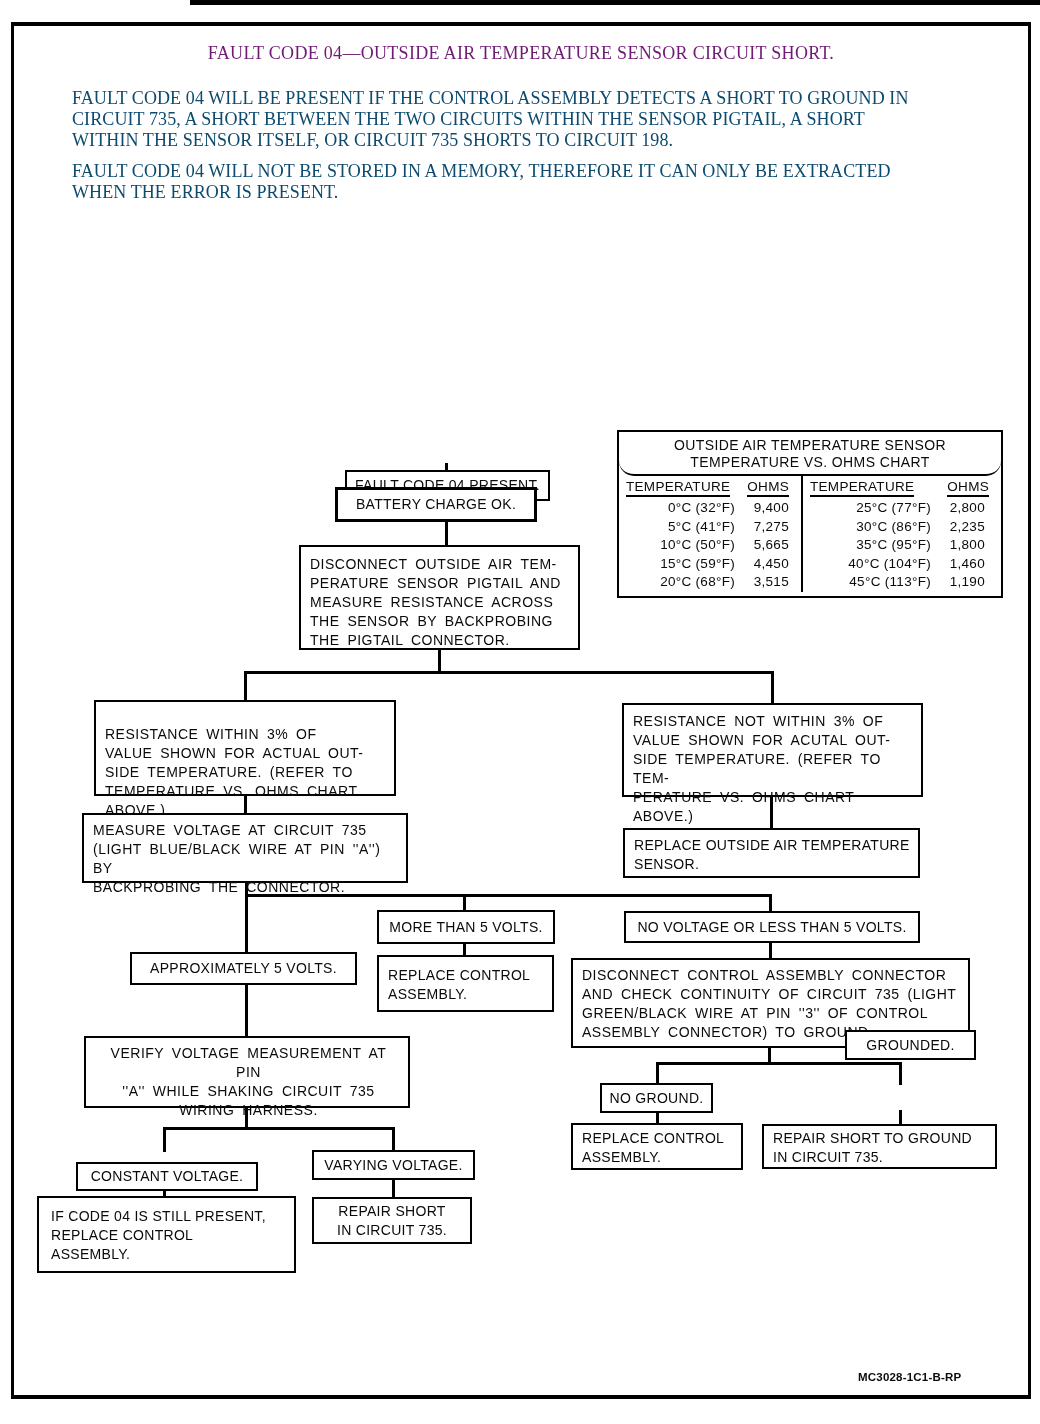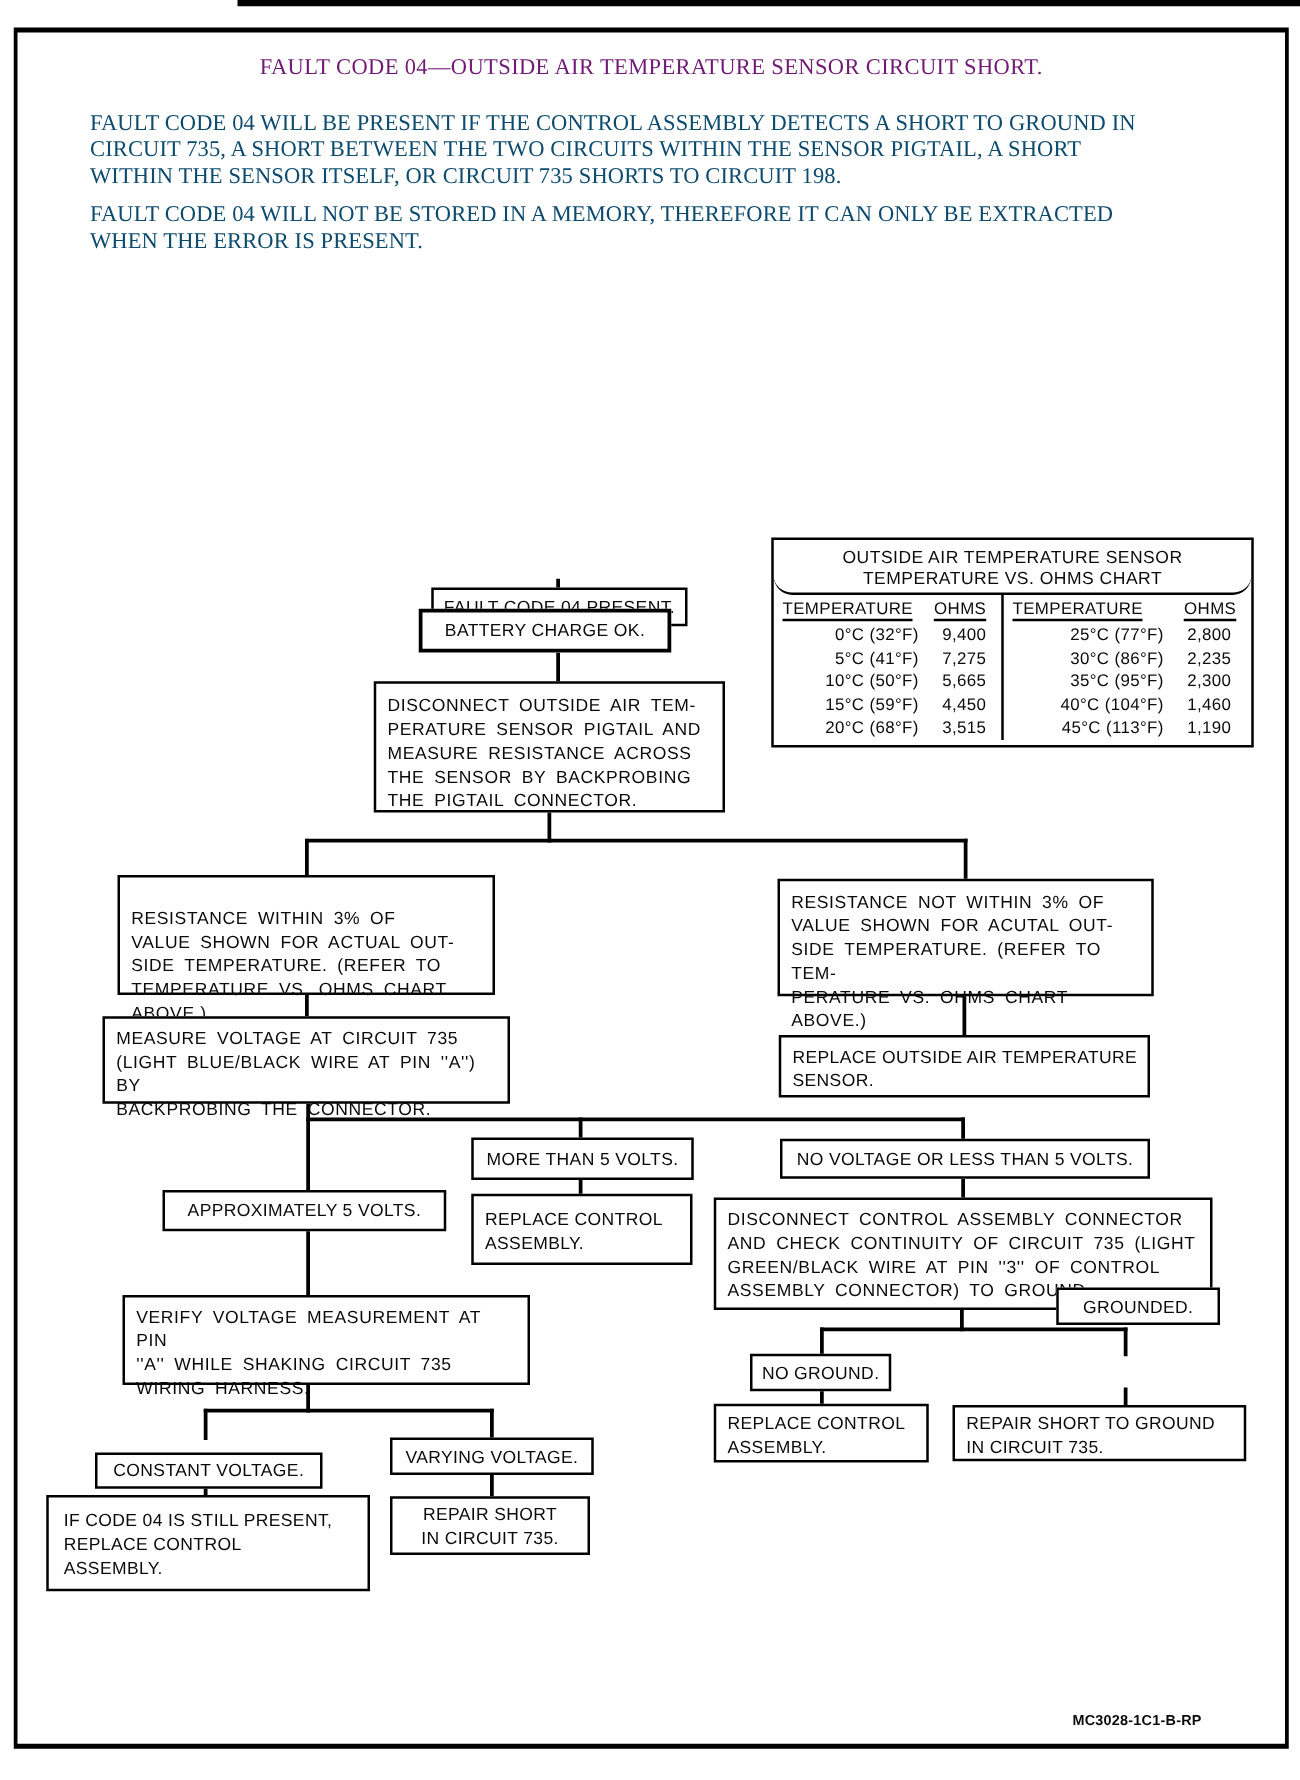--- a/index.html
+++ b/index.html
@@ -57,21 +57,21 @@
   .b-c { left:299px; top:545px; width:281px; height:105px; padding-top:8px; }
   .b-d { left:94px;  top:700px; width:302px; height:96px;  padding-top:23px; }
   .b-e { left:622px; top:703px; width:301px; height:94px;  padding-top:7px; }
   .b-f { left:82px;  top:813px; width:326px; height:70px; }
   .b-g { left:623px; top:828px; width:297px; height:50px; }
   .b-h { left:377px; top:910px; width:178px; height:34px; }
   .b-i { left:624px; top:911px; width:296px; height:32px; }
   .b-j { left:130px; top:952px; width:227px; height:33px; }
   .b-k { left:377px; top:955px; width:177px; height:57px; padding-top:9px; }
   .b-l { left:571px; top:958px; width:399px; height:90px; }
-  .b-m { left:98px;  top:1036px; width:326px; height:72px; }
+  .b-m { left:84px;  top:1036px; width:326px; height:72px;text-align:center; }
   .b-n { left:600px; top:1083px; width:113px; height:30px; }
   .b-o { left:845px; top:1030px; width:131px; height:30px; }
   .b-p { left:571px; top:1123px; width:172px; height:47px; padding-top:4px; }
   .b-q { left:762px; top:1124px; width:235px; height:45px; padding-top:3px; }
   .b-r { left:76px;  top:1150px; width:182px; height:29px;margin-top:12px; }
   .b-s { left:312px; top:1150px; width:163px; height:30px; }
   .b-t { left:37px;  top:1196px; width:259px; height:77px; padding-top:9px; padding-left:12px; }
   .b-u { left:312px; top:1197px; width:160px; height:47px; }
 
   .vl { position:absolute; width:3px; background:#000; }
@@ -133,21 +133,21 @@
         <div class="chart-row">
             <span class="t">25°C (77°F)</span>
             <span class="o">2,800</span>
           </div>
         <div class="chart-row">
             <span class="t">30°C (86°F)</span>
             <span class="o">2,235</span>
           </div>
         <div class="chart-row">
             <span class="t">35°C (95°F)</span>
-            <span class="o">2,300</span>
+            <span class="o">1,800</span>
           </div>
         <div class="chart-row">
             <span class="t">40°C (104°F)</span>
             <span class="o">1,460</span>
           </div>
         <div class="chart-row">
             <span class="t">45°C (113°F)</span>
             <span class="o">1,190</span>
           </div>
       </div>

